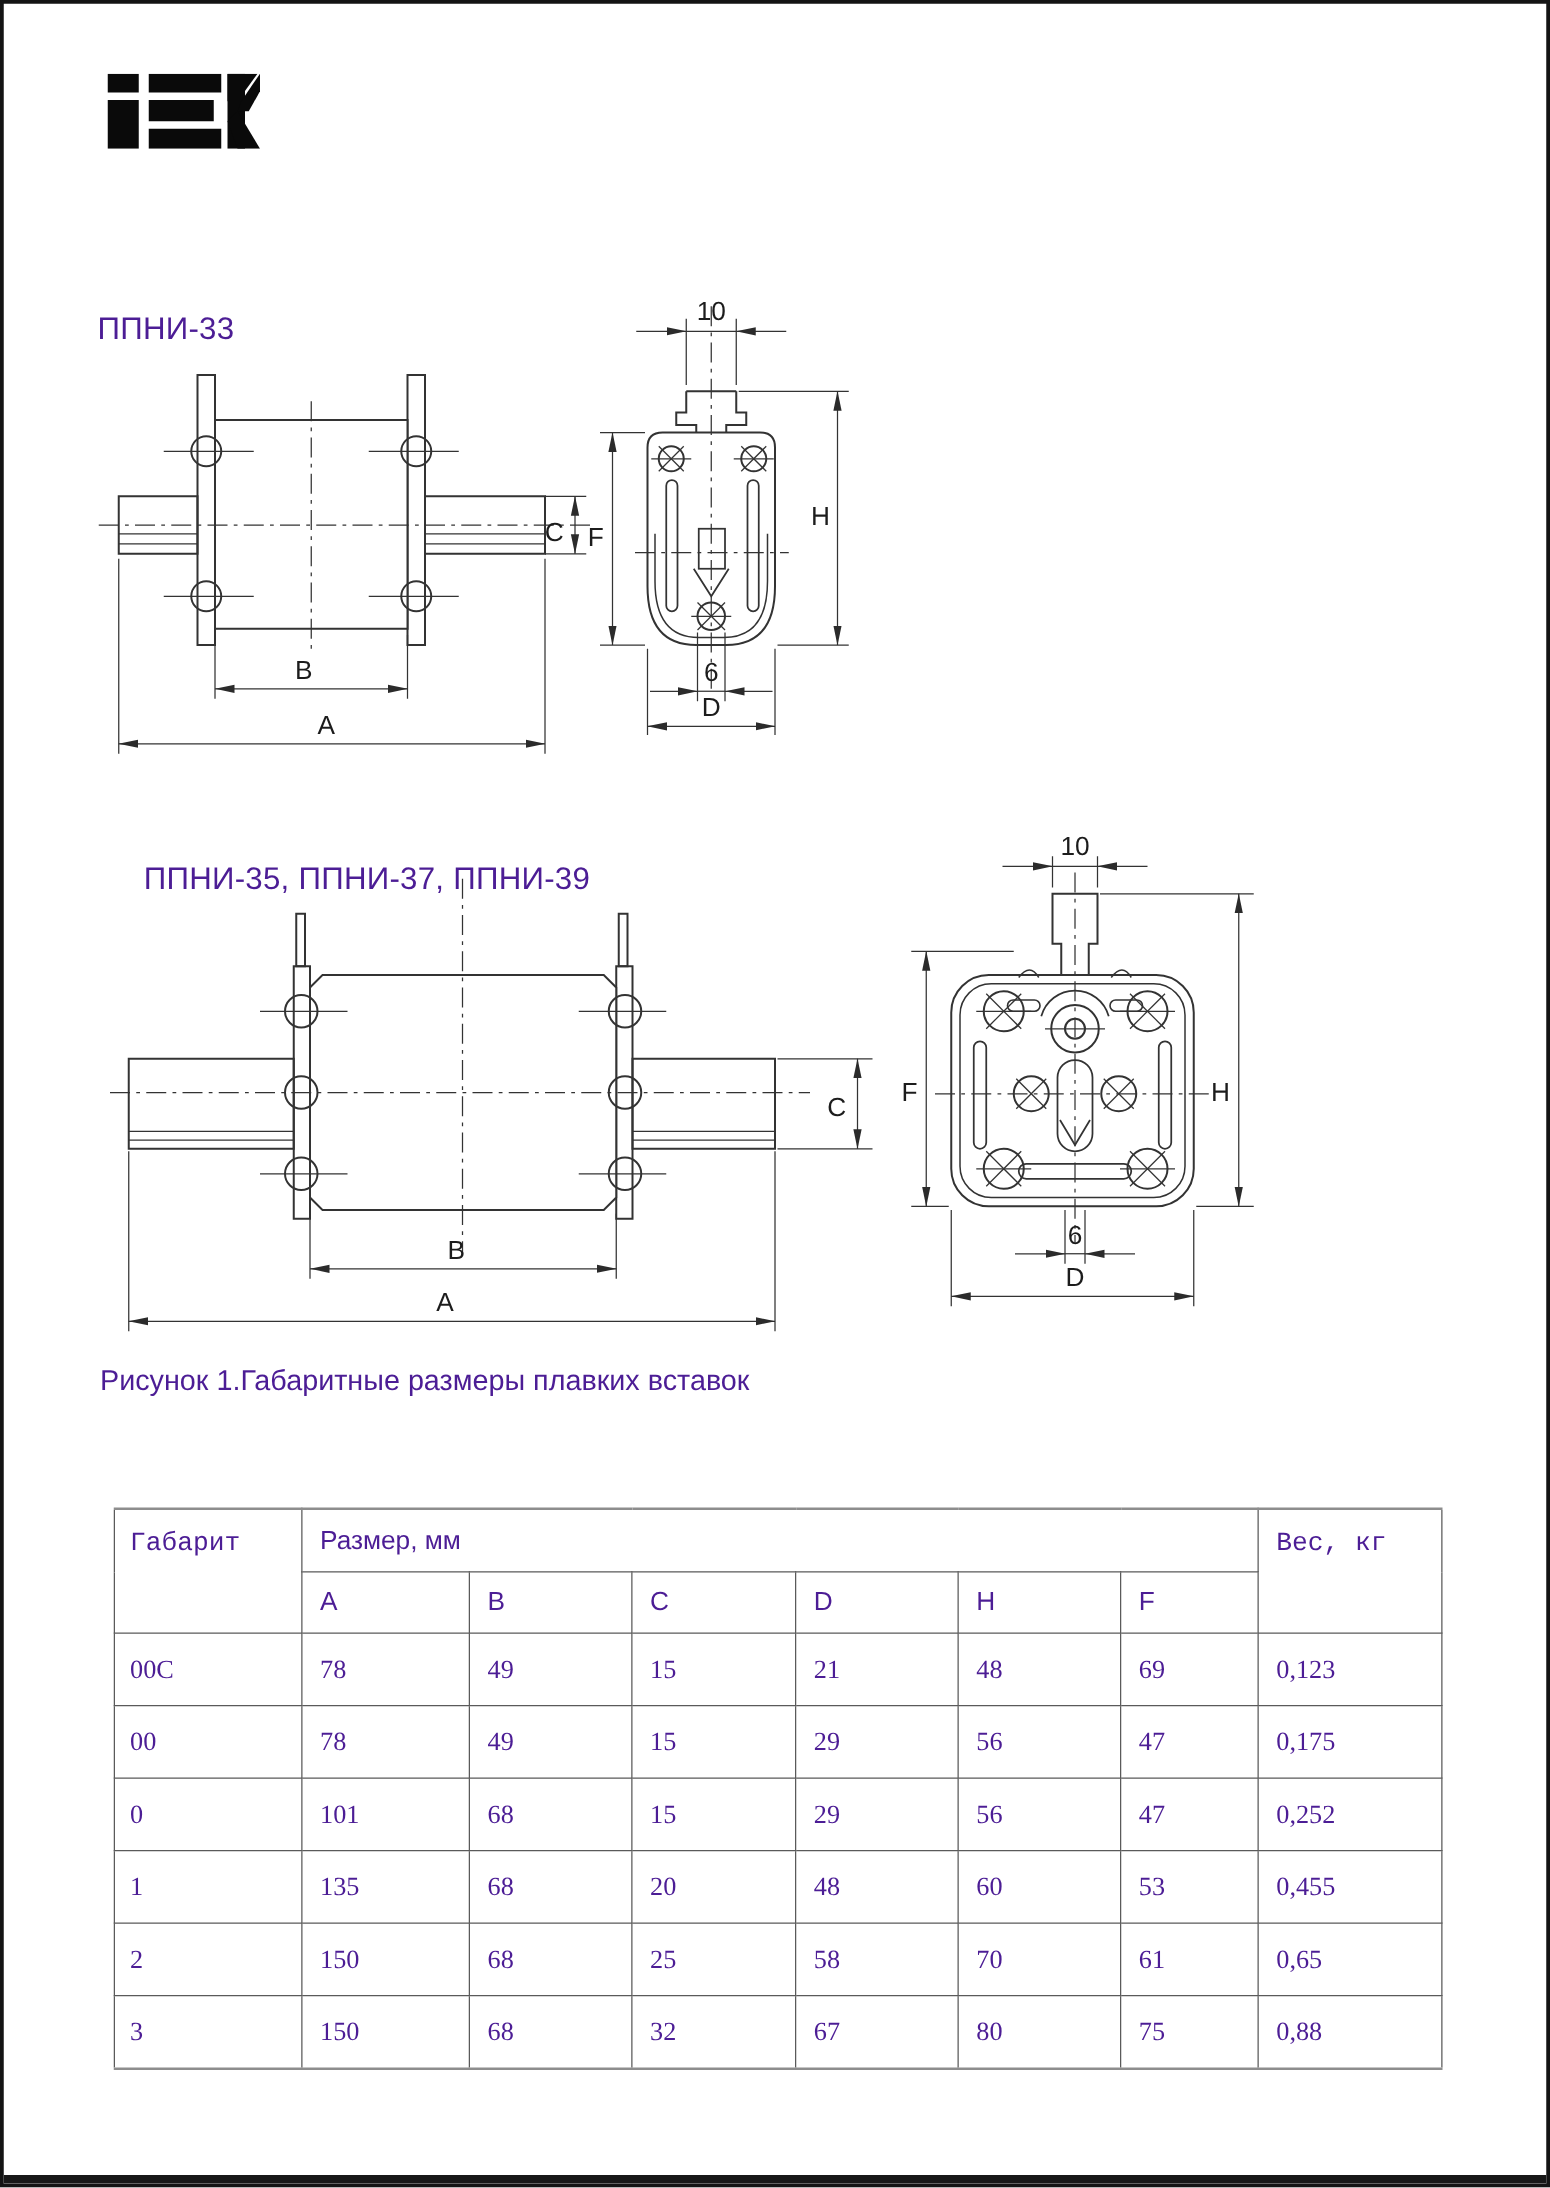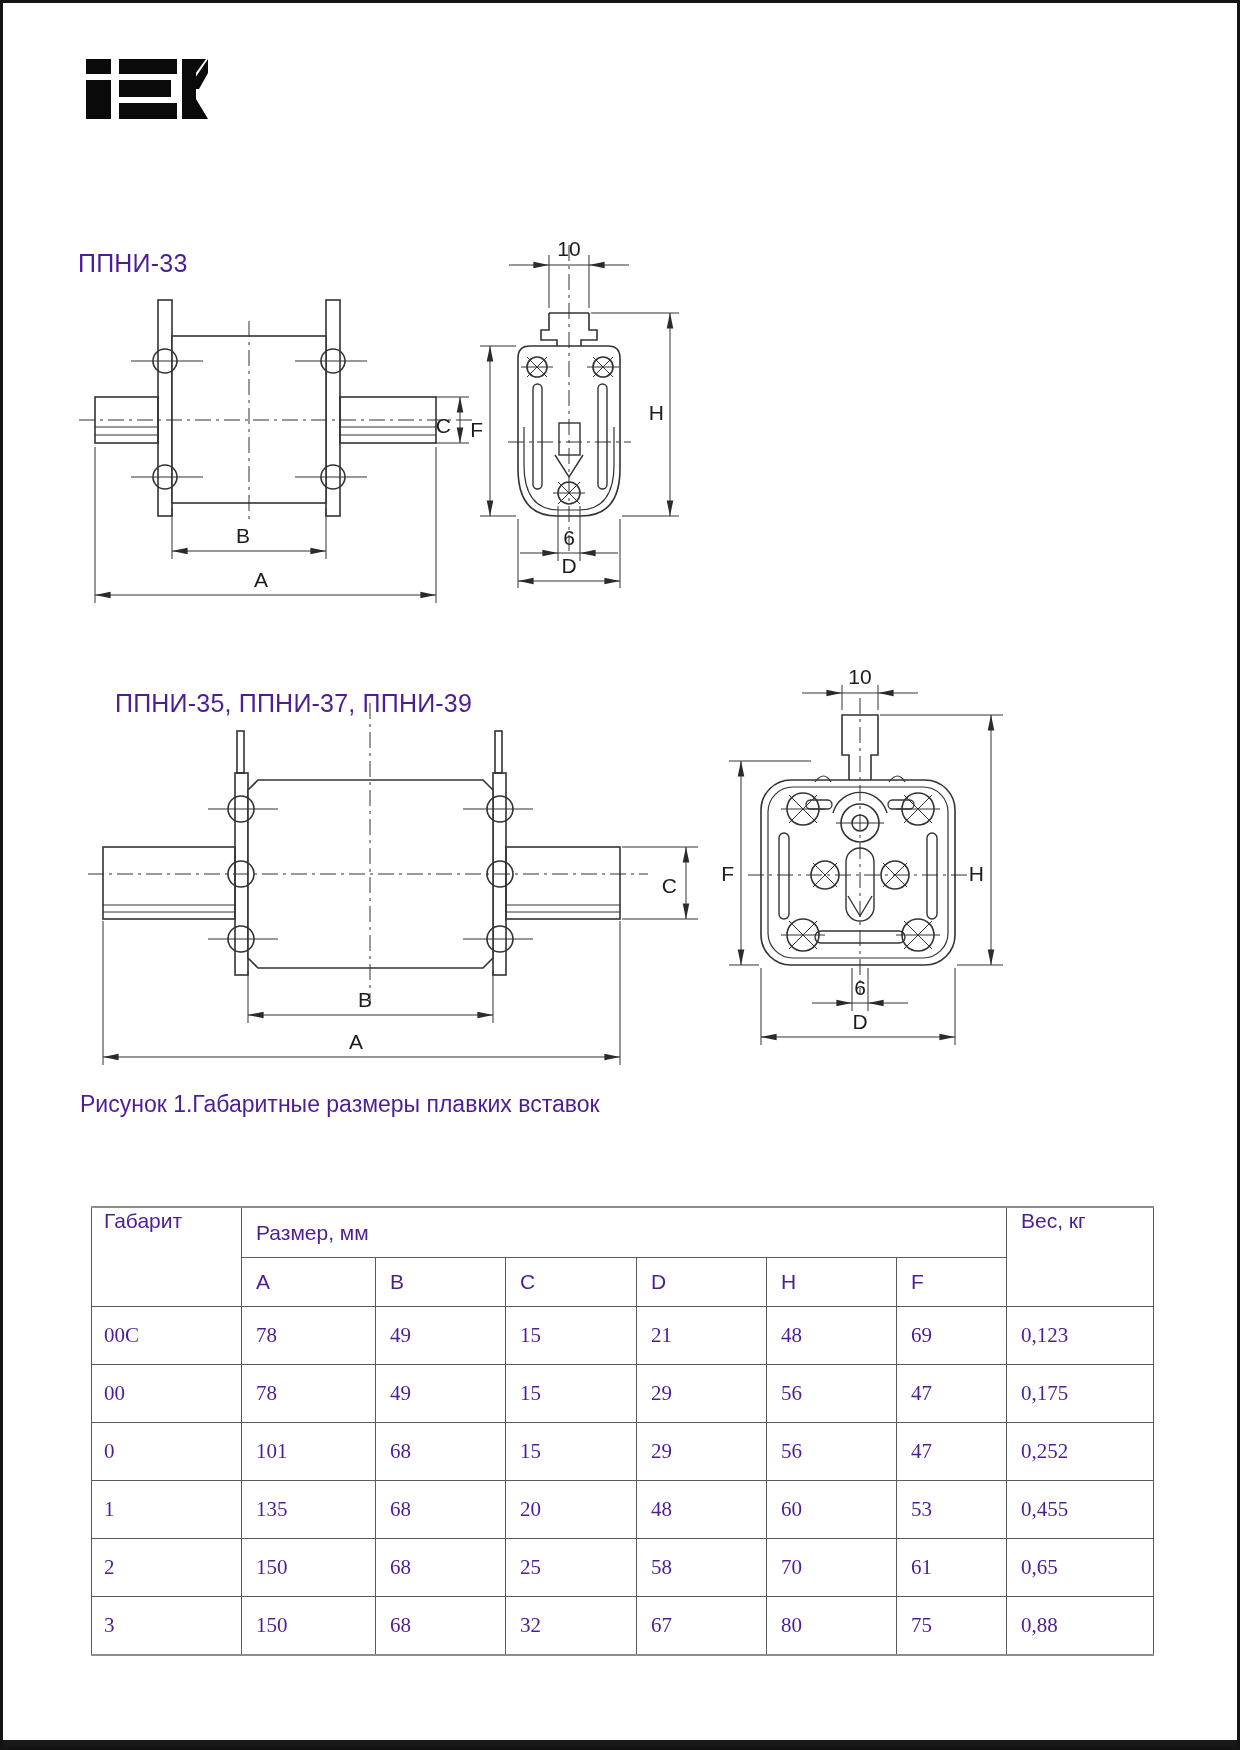--- a/index.html
+++ b/index.html
@@ -24,21 +24,21 @@
     font-size:21px;
   }
   #dim-table td{
     border:1px solid #5a5a5a;padding:0 0 0 14px;vertical-align:middle;
     overflow:hidden;white-space:nowrap;
   }
   #dim-table{border-top:2px solid #8d8d8d;border-bottom:2px solid #8d8d8d;}
   #dim-table tr.h1 td{height:49px;}
   #dim-table tr.h2 td{height:48px;}
   #dim-table tbody td{height:57px;font-family:Liberation Serif, serif;}
-  #dim-table td.span2{vertical-align:top;padding-top:1px;}
+  #dim-table td.span2{vertical-align:top;padding-top:16px;font-family:Liberation Mono, monospace;}
   #dim-table td.first{padding-left:12px;}
 </style>
 </head>
 <body>
 
 <div id="page">
 
   <svg id="logo" style="position:absolute;left:83px;top:56px" width="122" height="60" viewBox="0 0 122 60" aria-label="iEK">
     <g fill="#0a0a0a">
       <rect x="0" y="0" width="25" height="15"></rect>

